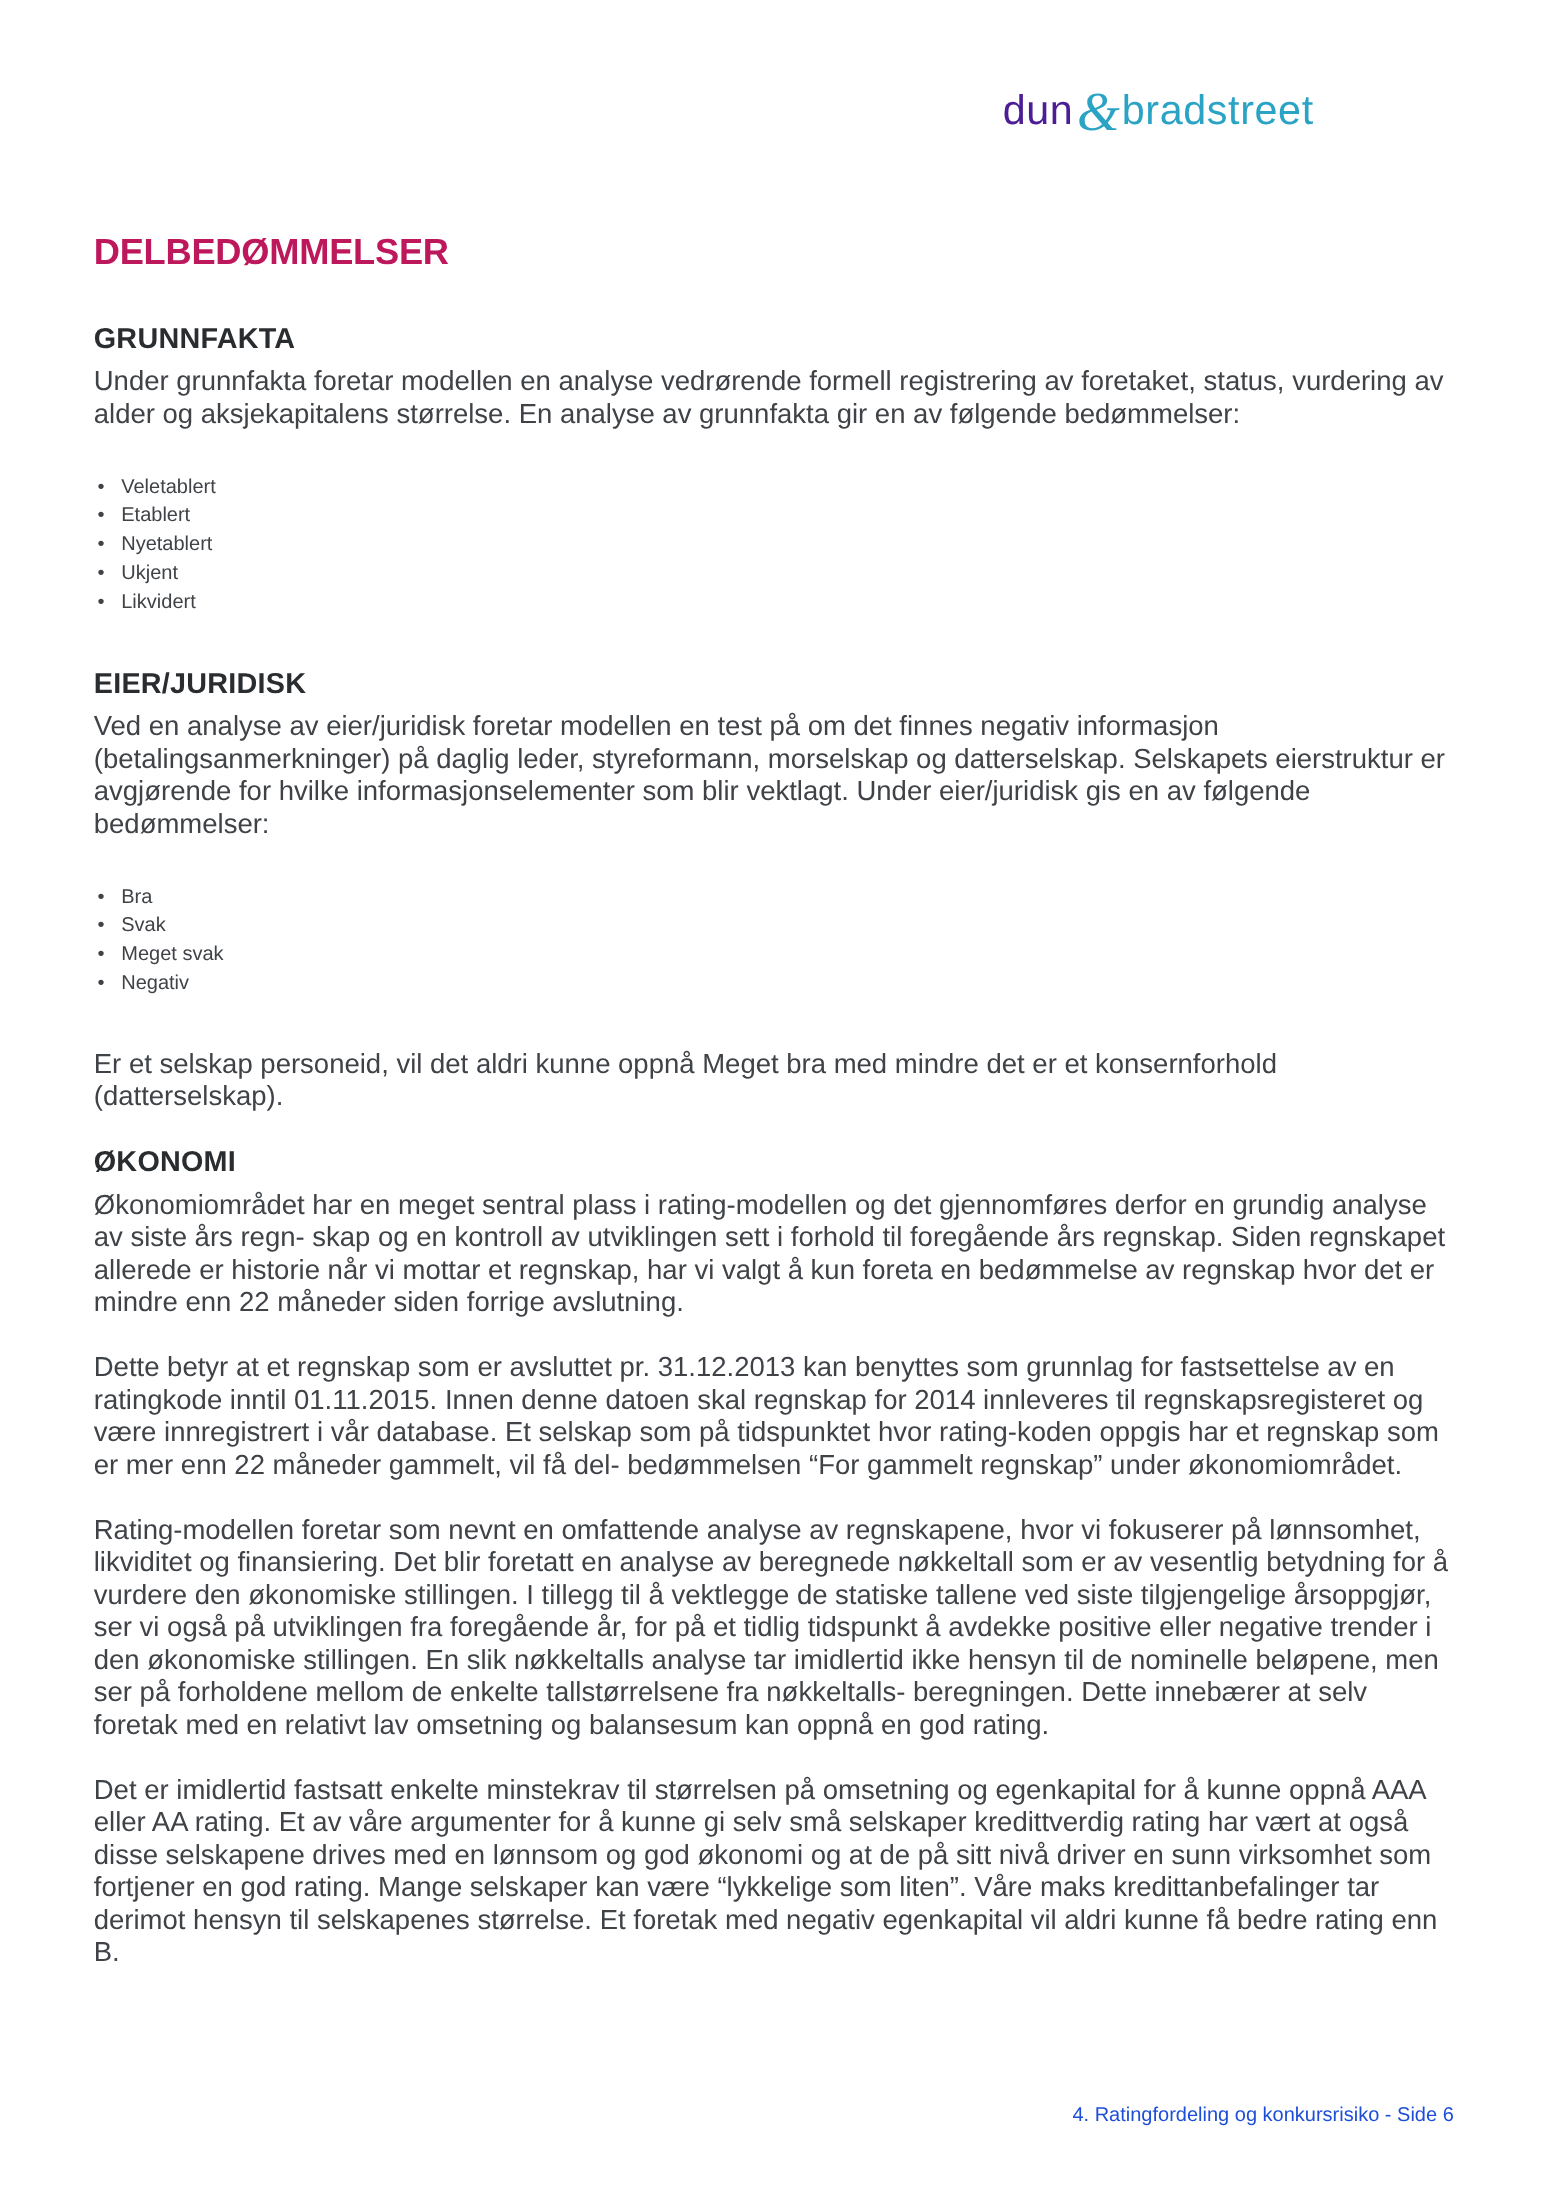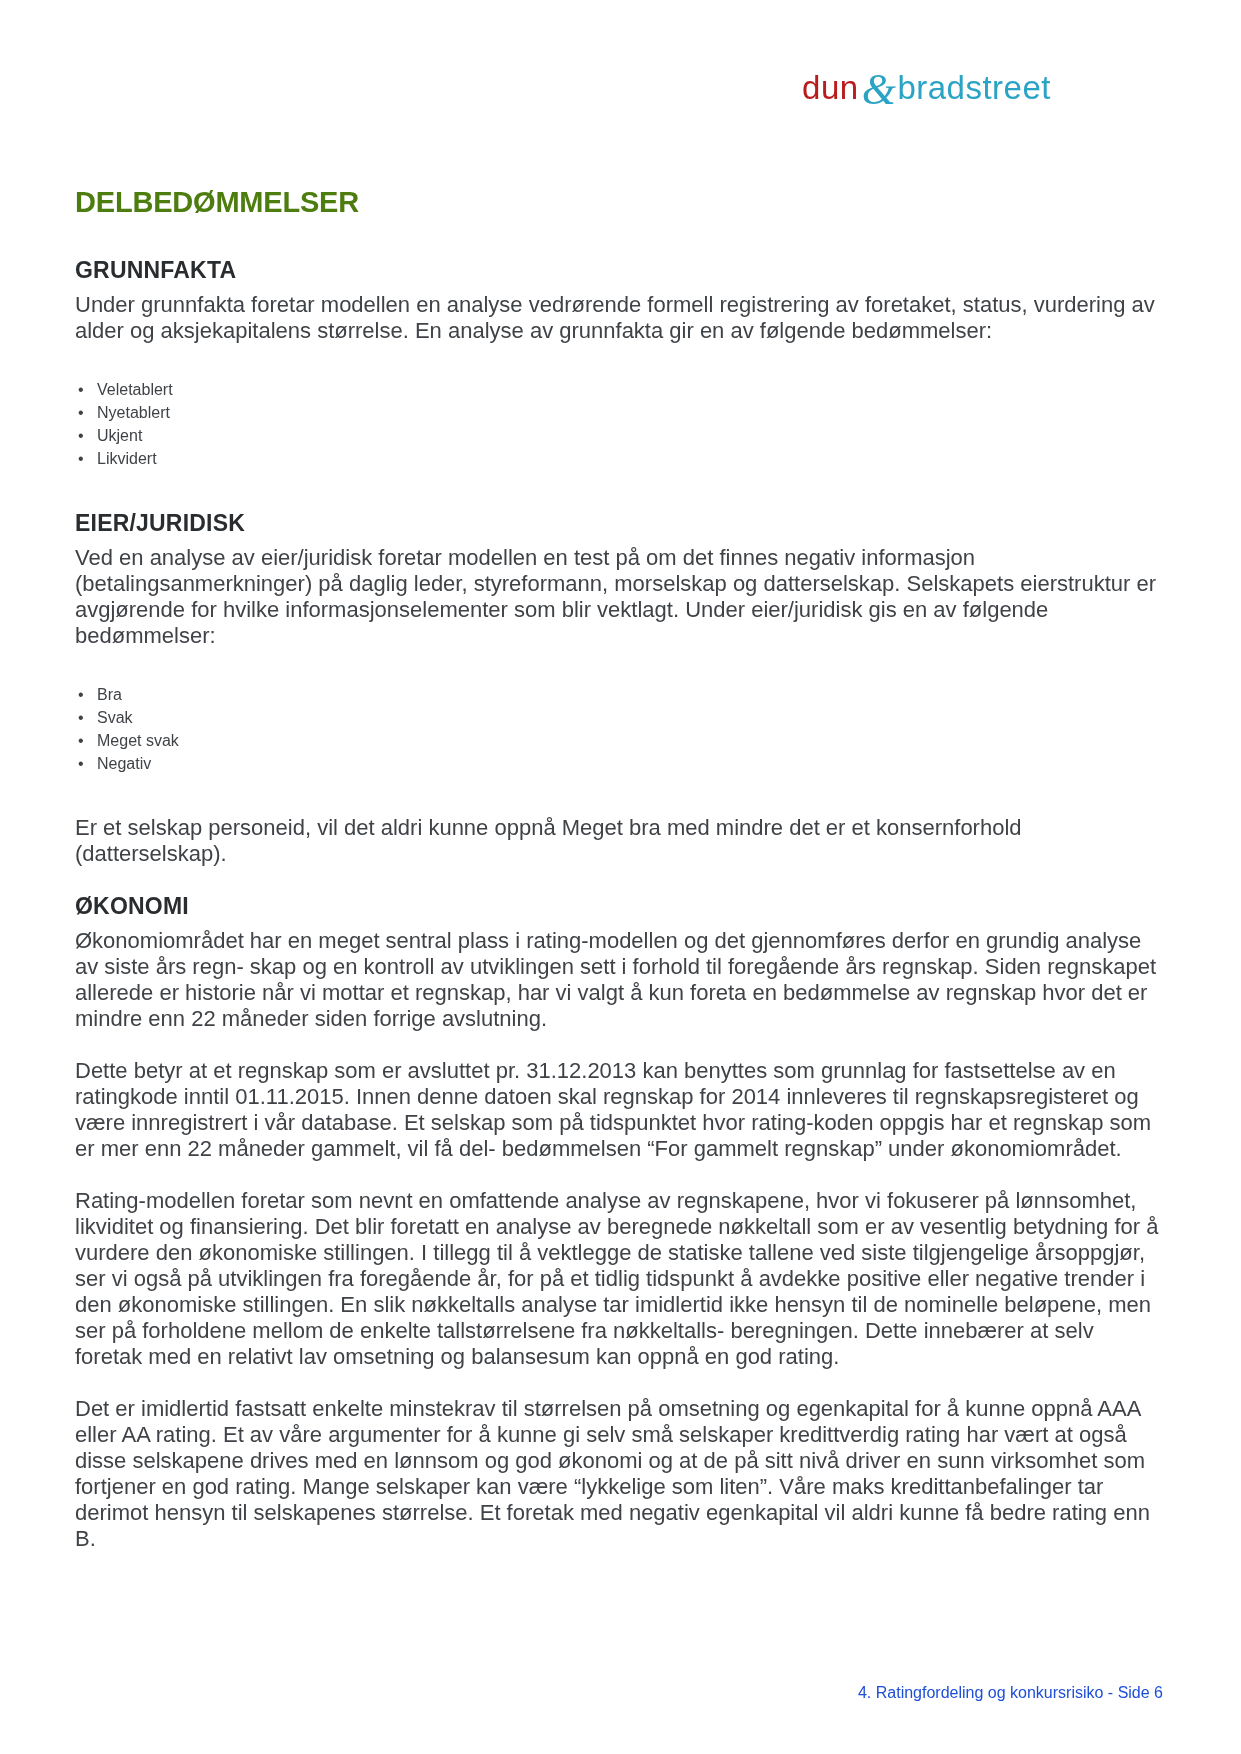--- a/index.html
+++ b/index.html
@@ -18,38 +18,38 @@
   .logo {
     position: absolute;
     top: 68px;
     right: 190px;
     font-size: 33px;
     font-weight: 400;
     letter-spacing: 0.5px;
     white-space: nowrap;
     line-height: 1;
   }
-  .logo-dun { color: #b91c1c; }
+  .logo-dun { color: #4c1d95; }
   .logo-amp {
     color: #2ba3c4;
     font-family: "Liberation Serif", serif;
     font-style: italic;
     font-size: 44px;
     margin: 0 1px 0 3px;
     vertical-align: -5px;
   }
   .logo-brad { color: #2ba3c4; }
 
   
   .content { padding: 186px 80px 0 75px; }
 
   h1 {
     font-size: 29px;
     font-weight: bold;
-    color: #4d7c0f;
+    color: #be185d;
     letter-spacing: -0.2px;
     margin: 0 0 38px 0;
   }
   h2 {
     font-size: 23px;
     font-weight: bold;
     color: #2a2d30;
     letter-spacing: 0.2px;
     margin: 20px 0 8px 0;
   }
@@ -97,20 +97,21 @@
 
   <div class="content">
 
     <h1>DELBEDØMMELSER</h1>
 
     <section>
       <h2>GRUNNFAKTA</h2>
       <p>Under grunnfakta foretar modellen en analyse vedrørende formell registrering av foretaket, status, vurdering av alder og aksjekapitalens størrelse. En analyse av grunnfakta gir en av følgende bedømmelser:</p>
       <ul>
         <li>Veletablert</li>
+        <li>Etablert</li>
         <li>Nyetablert</li>
         <li>Ukjent</li>
         <li>Likvidert</li>
       </ul>
     </section>
 
     <section>
       <h2>EIER/JURIDISK</h2>
       <p>Ved en analyse av eier/juridisk foretar modellen en test på om det finnes negativ informasjon (betalingsanmerkninger) på daglig leder, styreformann, morselskap og datterselskap. Selskapets eierstruktur er avgjørende for hvilke informasjonselementer som blir vektlagt. Under eier/juridisk gis en av følgende bedømmelser:</p>
       <ul>

